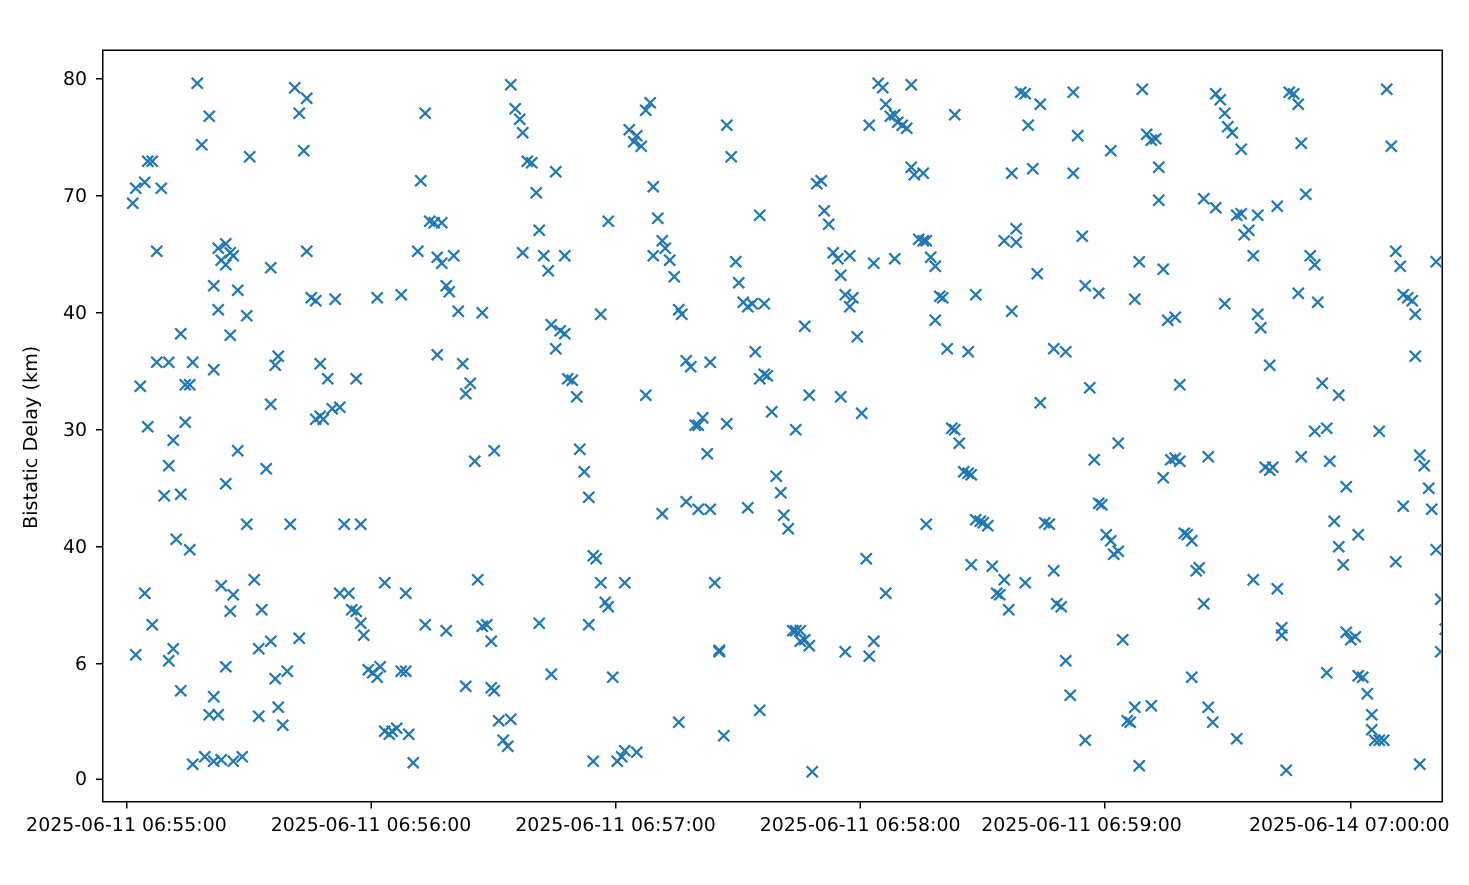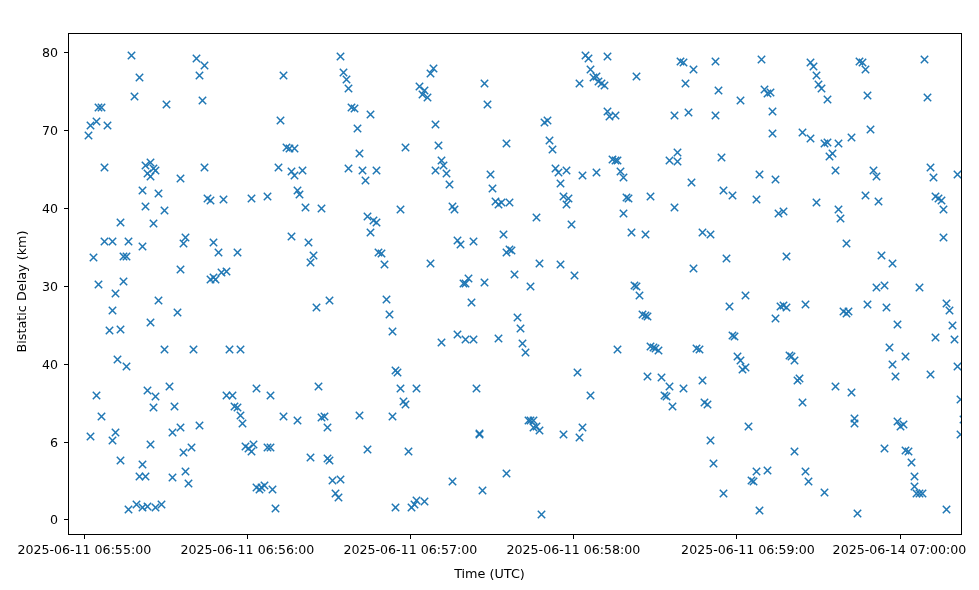--- a/index.html
+++ b/index.html
@@ -2406,37 +2406,36 @@
   <div id="xticks-container">
       <div class="xtick" style="left: 84.304px;"></div>
       <div class="xticklabel" style="left: 84.304px;">2025-06-11 06:55:00</div>
       <div class="xtick" style="left: 247.343px;"></div>
       <div class="xticklabel" style="left: 247.343px;">2025-06-11 06:56:00</div>
       <div class="xtick" style="left: 410.383px;"></div>
       <div class="xticklabel" style="left: 410.383px;">2025-06-11 06:57:00</div>
       <div class="xtick" style="left: 573.422px;"></div>
       <div class="xticklabel" style="left: 573.422px;">2025-06-11 06:58:00</div>
       <div class="xtick" style="left: 736.462px;"></div>
-      <div class="xticklabel" style="left: 748px;">2025-06-11 06:59:00</div>
+      <div class="xticklabel" style="left: 721px;">2025-06-11 06:59:00</div>
       <div class="xtick" style="left: 899.502px;"></div>
       <div class="xticklabel" style="left: 899.502px;">2025-06-14 07:00:00</div>
     </div>
   <div id="yticks-container">
       <div class="ytick" style="top: 519.434px;"></div>
       <div class="yticklabel" style="top: 519.434px;">0</div>
       <div class="ytick" style="top: 441.605px;"></div>
       <div class="yticklabel" style="top: 441.605px;">6</div>
       <div class="ytick" style="top: 363.775px;"></div>
       <div class="yticklabel" style="top: 363.775px;">40</div>
       <div class="ytick" style="top: 285.946px;"></div>
       <div class="yticklabel" style="top: 285.946px;">30</div>
       <div class="ytick" style="top: 208.116px;"></div>
       <div class="yticklabel" style="top: 208.116px;">40</div>
       <div class="ytick" style="top: 130.287px;"></div>
       <div class="yticklabel" style="top: 130.287px;">70</div>
       <div class="ytick" style="top: 52.4574px;"></div>
       <div class="yticklabel" style="top: 52.4574px;">80</div>
     </div>
 
-  <div id="xlabel">Time (UTC)</div>
   <div id="ylabel">Bistatic Delay (km)</div>
 
 </div>
 
 </body></html>

